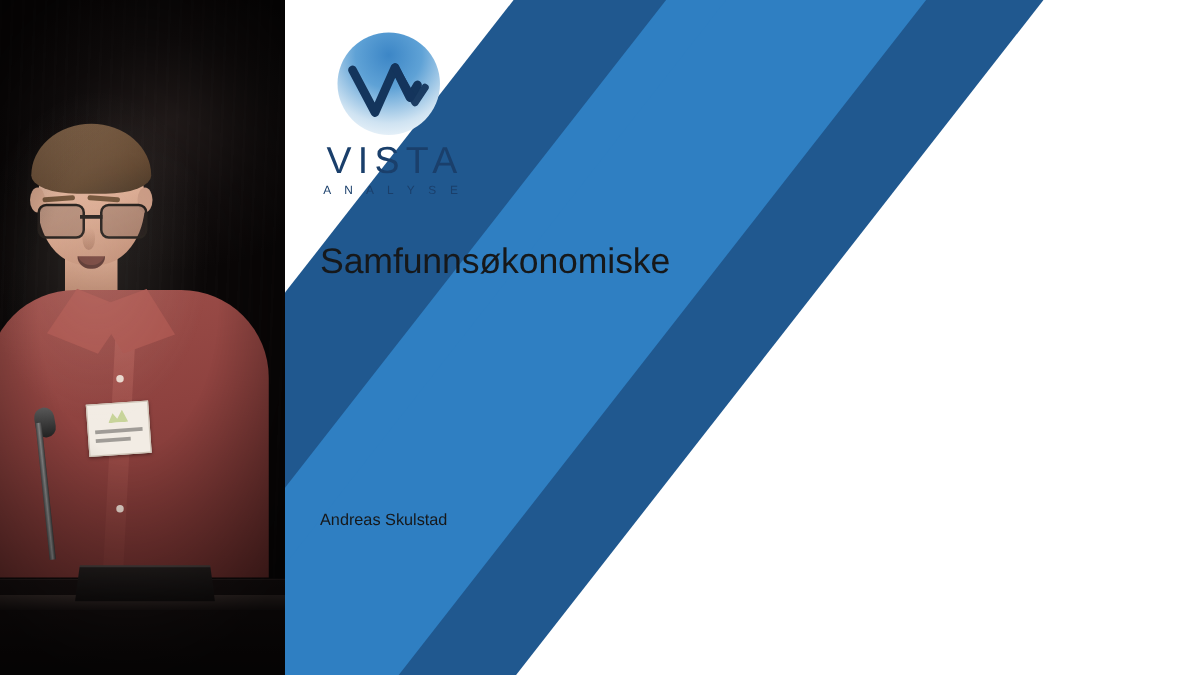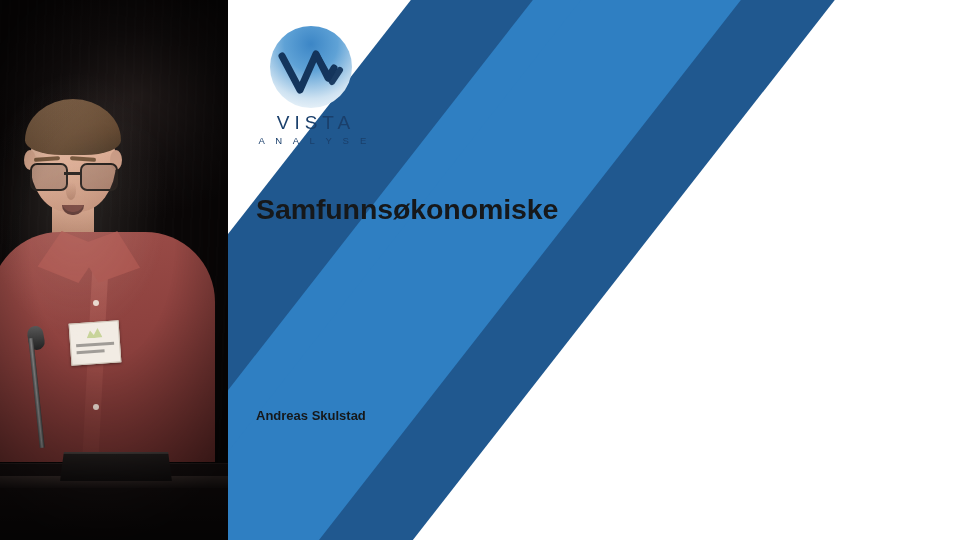--- a/index.html
+++ b/index.html
@@ -233,51 +233,51 @@
     margin-left: 14px;
     border-radius: 50%;
     background: radial-gradient(circle at 50% 22%, #3c86c6 0%, #5fa2d6 35%, #cfe3f2 72%, #ffffff 100%);
     overflow: hidden;
   }
   .logo-circle svg { position: absolute; left: 0; top: 0; }
   .logo-text {
     margin-top: 4px;
     text-align: center;
     color: #1a3f6b;
-    font-size: 19px;
+    font-size: 30px;
     letter-spacing: 5px;
     font-weight: 400;
   }
   .logo-sub {
     text-align: center;
     color: #1a3f6b;
     font-size: 9.5px;
     letter-spacing: 4.2px;
     margin-top: 1px;
     margin-left: -3px;
   }
 
   .slide-title {
     position: absolute;
     left: 28px;
     top: 188px;
     width: 470px;
     color: #16181a;
     font-size: 28.5px;
-    font-weight: bold;
+    font-weight: normal;
     line-height: 1.52;
     letter-spacing: -0.1px;
   }
   .presenter {
     position: absolute;
     left: 28px;
     top: 408px;
     color: #16181a;
     font-size: 13px;
-    font-weight: bold;
+    font-weight: normal;
   }
   .footer {
     position: absolute;
     left: 28px;
     top: 484px;
     color: #16181a;
     font-size: 13.5px;
     font-weight: normal;
   }
 </style>

